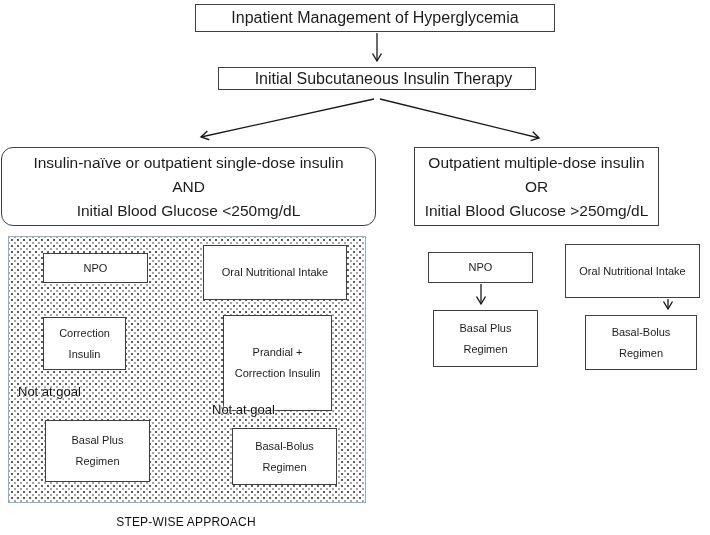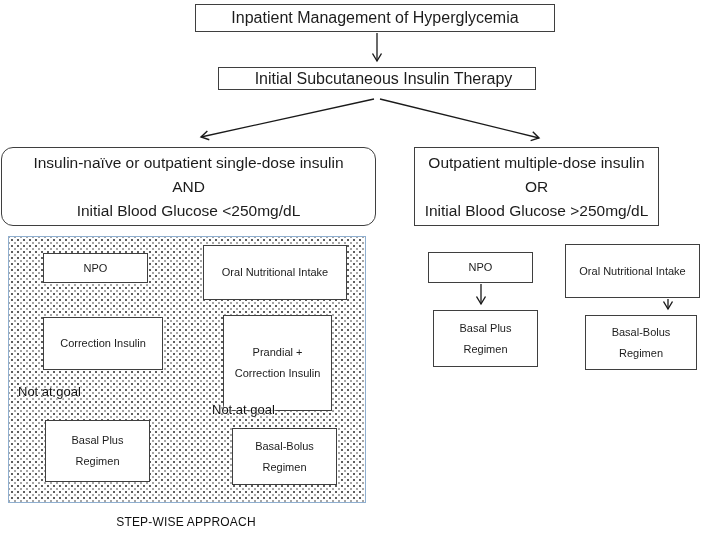--- a/index.html
+++ b/index.html
@@ -81,21 +81,21 @@
   <div class="stipple"></div>
 
   <div class="box node" style="left:43px;top:253px;width:105px;height:30px;">
     <span>NPO</span>
   </div>
 
   <div class="box node" style="left:203px;top:245px;width:144px;height:55px;">
     <span>Oral Nutritional Intake</span>
   </div>
 
-  <div class="box node" style="left:43px;top:317px;width:120px;height:53px;">
+  <div class="box node" style="left:43px;top:317px;width:83px;height:53px;">
     <span>Correction Insulin</span>
   </div>
 
   <div class="box node" style="left:223px;top:315px;width:109px;height:96px;">
     <span>Prandial + Correction Insulin</span>
   </div>
 
   <div class="note" style="left:18px;top:386px;">Not at goal</div>
 
   <div class="note" style="left:212px;top:404px;">Not at goal</div>

